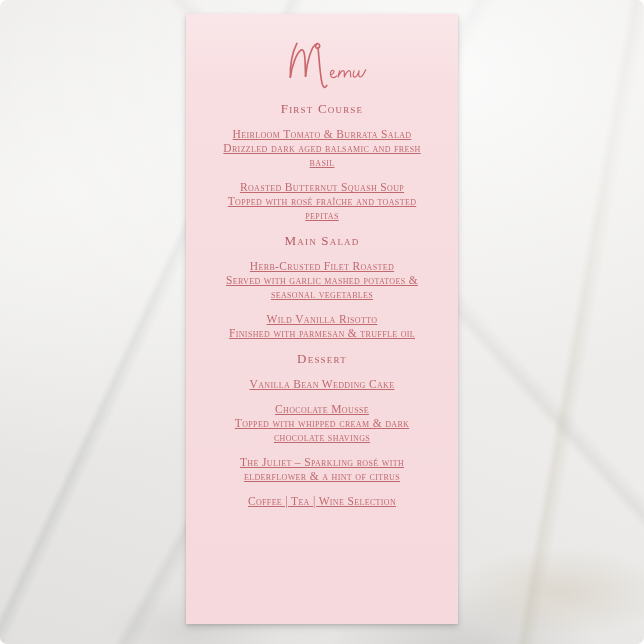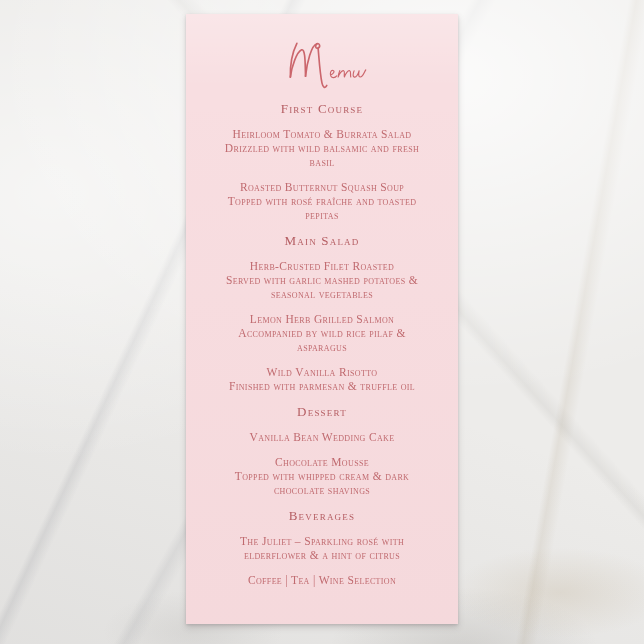--- a/index.html
+++ b/index.html
@@ -16,20 +16,21 @@
       radial-gradient(130% 90% at 70% 12%, rgba(255,255,255,.78) 0%, rgba(255,255,255,0) 55%),
       radial-gradient(90% 70% at 8% 30%, rgba(255,255,255,.5) 0%, rgba(255,255,255,0) 60%),
       linear-gradient(115deg, rgba(0,0,0,0) 30.2%, rgba(139,141,148,.18) 31%, rgba(0,0,0,0) 32.4%),
       linear-gradient(119deg, rgba(0,0,0,0) 47%, rgba(139,141,148,.14) 48%, rgba(0,0,0,0) 49.6%),
       linear-gradient(48deg,  rgba(0,0,0,0) 61%, rgba(150,148,142,.13) 62%, rgba(0,0,0,0) 63.6%),
       linear-gradient(100deg, rgba(0,0,0,0) 83%, rgba(164,148,120,.15) 84%, rgba(0,0,0,0) 85.8%),
       radial-gradient(24% 10% at 87% 92%, rgba(173,152,116,.20) 0%, rgba(0,0,0,0) 70%),
       radial-gradient(30% 14% at 72% 101%, rgba(135,133,128,.22) 0%, rgba(0,0,0,0) 70%),
       radial-gradient(20% 9% at 30% 98%, rgba(140,138,134,.14) 0%, rgba(0,0,0,0) 70%),
       linear-gradient(200deg, rgba(0,0,0,0) 55%, rgba(120,120,122,.10) 100%);
+    border-radius: 7px;
   }
 
   
   .card {
     position: absolute; left: 186px; top: 14px;
     width: 272px; height: 610px;
     background: var(--card-background, #f8dee1);
     background-image: linear-gradient(180deg, rgba(255,255,255,.25) 0%, rgba(255,255,255,0) 12%, rgba(190,120,125,.05) 100%);
     box-shadow: 0 3px 6px rgba(90,80,82,.25), 0 1px 2px rgba(90,80,82,.15);
     box-sizing: border-box;
@@ -66,20 +67,21 @@
   }
 
   .item {
     margin: 0 auto 11px;
     max-width: 218px;
     font-size: 11.5px;
     font-variant: small-caps;
     letter-spacing: 0.35px;
     line-height: 14px;
     color: var(--text-color, #c06a6f);
+    text-decoration: underline;
   }
   .item-name { }
   .item-desc { }
   .footer-line { margin-bottom: 16px; }
 </style>
 </head>
 <body>
 
 <div class="scene">
   <div class="card">
@@ -95,57 +97,52 @@
         <path class="thin" d="M80.5 36.5 C79.5 39 78.8 41.5 78.6 43.8 C80 40 83 35.8 85 36.6 C86.8 37.4 85.2 41.5 85.8 43.8 C87.2 40 90 35.8 92 36.6 C93.8 37.4 92.4 42 93.2 43.8"></path>
         <path class="thin" d="M97 36.8 C96 39.5 95.2 42.8 97 43.8 C99.3 45 101.8 40.5 102.8 36.8 C102.2 39.8 101.8 43.4 103.8 43.8 C105.6 44.1 107.6 41.5 109 38.5 C109.6 37.2 110.1 36.3 110.5 35.7"></path>
       </svg>
       <span class="sr">Menu</span>
     </div>
 
     <section>
       <h2 class="heading">First Course</h2>
       <div class="item">
         <div class="item-name">Heirloom Tomato &amp; Burrata Salad</div>
-        <div class="item-desc">Drizzled with wild balsamic and fresh basil</div>
+        <div class="item-desc">Drizzled dark aged balsamic and fresh basil</div>
       </div>
       <div class="item">
         <div class="item-name">Roasted Butternut Squash Soup</div>
         <div class="item-desc">Topped with rosé fraîche and toasted pepitas</div>
       </div>
     </section>
 
     <section>
       <h2 class="heading">Main Salad</h2>
       <div class="item">
         <div class="item-name">Herb-Crusted Filet Roasted</div>
         <div class="item-desc">Served with garlic mashed potatoes &amp; seasonal vegetables</div>
-      </div>
-      <div class="item">
-        <div class="item-name">Lemon Herb Grilled Salmon</div>
-        <div class="item-desc">Accompanied by wild rice pilaf &amp; asparagus</div>
       </div>
       <div class="item">
         <div class="item-name">Wild Vanilla Risotto</div>
         <div class="item-desc">Finished with parmesan &amp; truffle oil</div>
       </div>
     </section>
 
     <section>
       <h2 class="heading">Dessert</h2>
       <div class="item">
         <div class="item-name">Vanilla Bean Wedding Cake</div>
       </div>
       <div class="item">
         <div class="item-name">Chocolate Mousse</div>
         <div class="item-desc">Topped with whipped cream &amp; dark chocolate shavings</div>
       </div>
     </section>
 
     <section>
-      <h2 class="heading">Beverages</h2>
       <div class="item">
         <div class="item-name">The Juliet – Sparkling rosé with elderflower &amp; a hint of citrus</div>
       </div>
       <div class="item footer-line">Coffee | Tea | Wine Selection</div>
     </section>
 
   </div>
 </div>
 
 </body></html>

